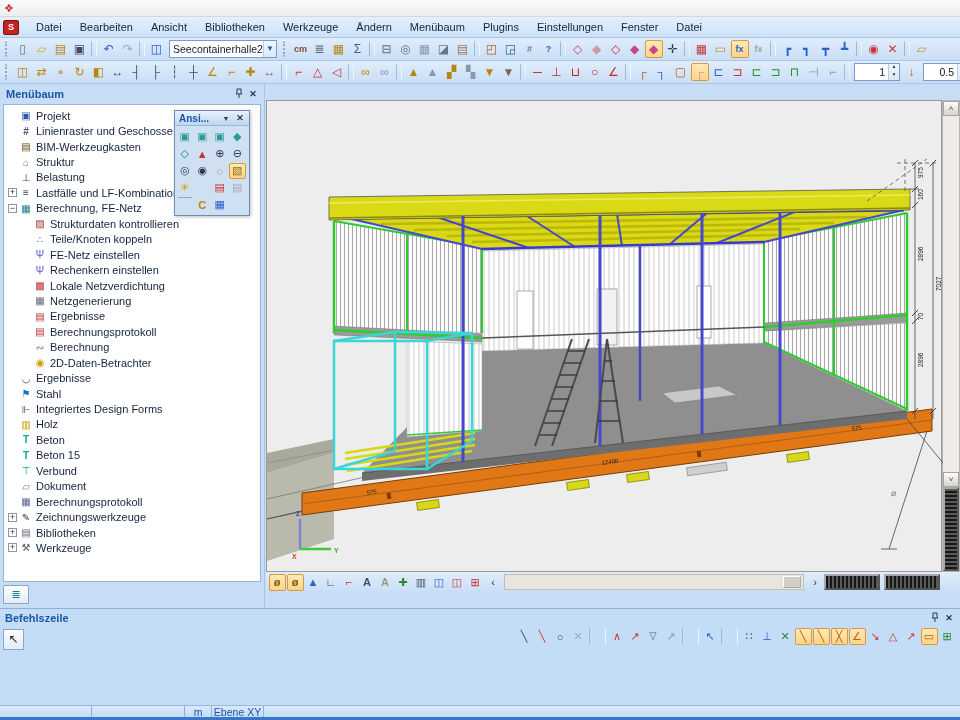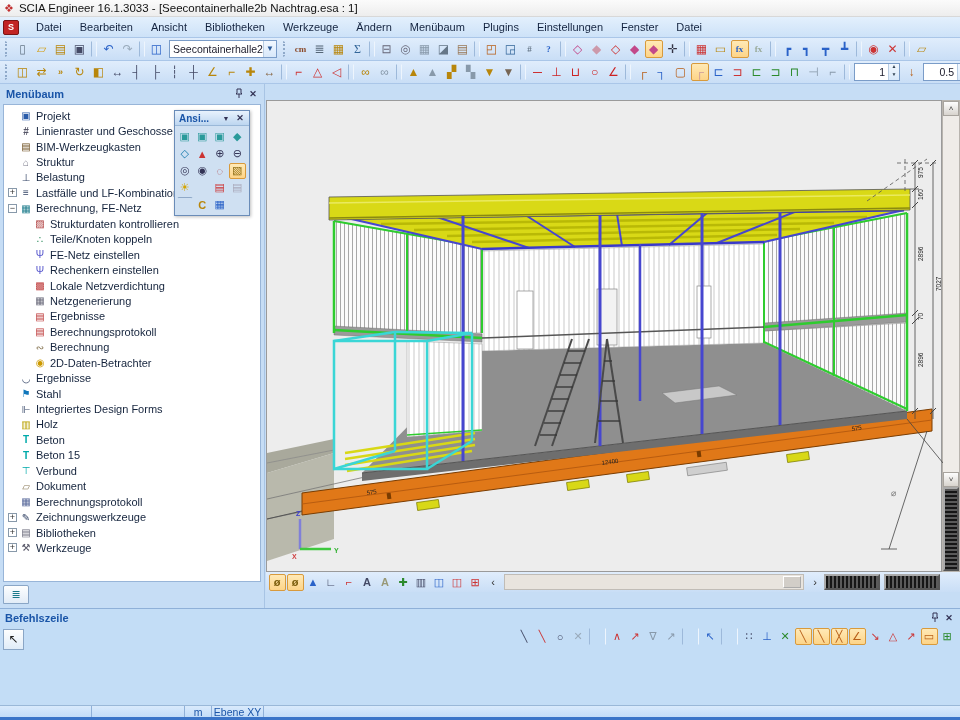--- a/index.html
+++ b/index.html
@@ -89,21 +89,20 @@
 
   svg text { font-family:"Liberation Sans",sans-serif; }
 </style>
 </head>
 <body>
 
 <div class="app">
 
   <div class="titlebar">
     <span class="logo">❖</span>
-    <span class="ttl">SCIA Engineer 16.1.3033 - [Seecontainerhalle2b Nachtrag.esa : 1]</span>
   </div>
 
   <div class="menubar">
     <span class="scia">S</span>
     <span style="display:flex;">
 
     <span class="menu-item">Datei</span>
         <span class="menu-item">Bearbeiten</span>
         <span class="menu-item">Ansicht</span>
         <span class="menu-item">Bibliotheken</span>
@@ -128,21 +127,21 @@
         <span class="tbi sep"></span>
         <span class="tbi" style="color: rgb(42, 98, 200);">↶</span>
         <span class="tbi" style="color: rgb(153, 170, 187);">↷</span>
         <span class="tbi sep"></span>
         <span class="tbi" style="color: rgb(42, 98, 200);">◫</span>
       </span>
     <span class="combo">
       <span class="cval">Seecontainerhalle2l</span>
       <span class="carr">▼</span>
     </span>
-    <span style="display:flex;align-items:center;font-family:Liberation Serif, serif;">
+    <span style="display:flex;align-items:center;">
 
     <span class="tbi grip"></span>
         <span class="tbi txt" style="color: rgb(138, 74, 42);">cm</span>
         <span class="tbi" style="color: rgb(85, 102, 119);">≣</span>
         <span class="tbi" style="color: rgb(184, 134, 11);">▦</span>
         <span class="tbi" style="color: rgb(51, 102, 153);">Σ</span>
         <span class="tbi sep"></span>
         <span class="tbi" style="color: rgb(102, 102, 119);">⊟</span>
         <span class="tbi" style="color: rgb(102, 102, 119);">◎</span>
         <span class="tbi" style="color: rgb(136, 153, 170);">▦</span>

